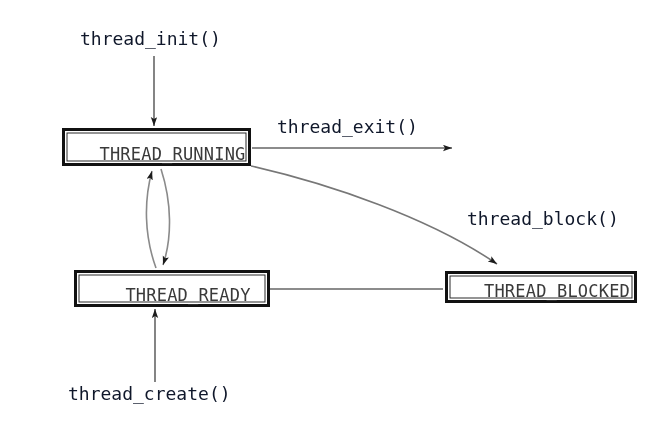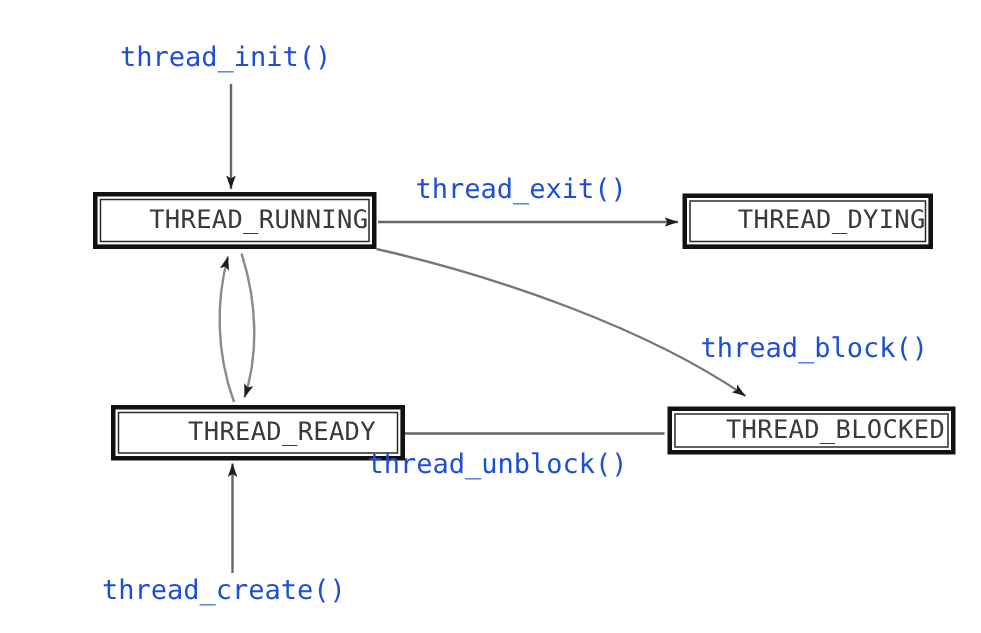--- a/index.html
+++ b/index.html
@@ -22,37 +22,37 @@
     width: 654px;
     height: 422px;
   }
   .state-node {
     position: absolute;
     box-sizing: border-box;
     background: #ffffff;
     border: 3px solid #111111;
     box-shadow: 0 0 0 1.5px #ffffff inset, 0 0 0 2.5px #2a2a2a inset;
     display: flex;
-    align-items: center;
+    align-items: flex-end;
     justify-content: center;
     padding-left: 32px;
   }
   .state-label {
     font-family: "DejaVu Sans Mono", monospace;
     font-size: 17px;
     letter-spacing: 0.2px;
     color: #3a3a3a;
     white-space: nowrap;
     line-height: 1;
   }
   .edge-label {
     position: absolute;
     font-family: "DejaVu Sans Mono", monospace;
     font-size: 18px;
-    color: #1d4ed8;
+    color: #0f172a;
     white-space: nowrap;
     line-height: 1.05;
   }
 </style>
 </head>
 <body>
 
 <div id="diagram-root">
 
   <svg id="edge-layer" viewBox="0 0 654 422" width="654" height="422" xmlns="http://www.w3.org/2000/svg">
@@ -74,37 +74,33 @@
 
     <path d="M443,289 L241,289" fill="none" stroke="#666666" stroke-width="1.6" marker-end="url(#arrow-end)"></path>
 
     <path d="M155,382 L155,309" fill="none" stroke="#666666" stroke-width="1.6" marker-end="url(#arrow-end)"></path>
   </svg>
 
   <div class="state-node" style="left:62px; top:128px; width:189px; height:38px;">
     <span class="state-label">THREAD_RUNNING</span>
   </div>
 
-  <div class="state-node" style="left:455px; top:129px; width:167px; height:37px;">
-    <span class="state-label">THREAD_DYING</span>
-  </div>
 
   <div class="state-node" style="left:74px; top:270px; width:196px; height:37px;">
     <span class="state-label">THREAD_READY</span>
   </div>
 
   <div class="state-node" style="left:445px; top:271px; width:192px; height:32px;">
     <span class="state-label">THREAD_BLOCKED</span>
   </div>
 
   <div class="edge-label" style="left:80px; top:30px;">thread_init()</div>
 
   <div class="edge-label" style="left:277px; top:118px;">thread_exit()</div>
 
 
 
-  <div class="edge-label" style="left:467px; top:224px;text-align:center;">thread_block()</div>
+  <div class="edge-label" style="left:467px; top:210px;text-align:center;">thread_block()</div>
 
-  <div class="edge-label" style="left:245px; top:301px;">thread_unblock()</div>
 
   <div class="edge-label" style="left:68px; top:385px;">thread_create()</div>
 
 </div>
 
 </body></html>

